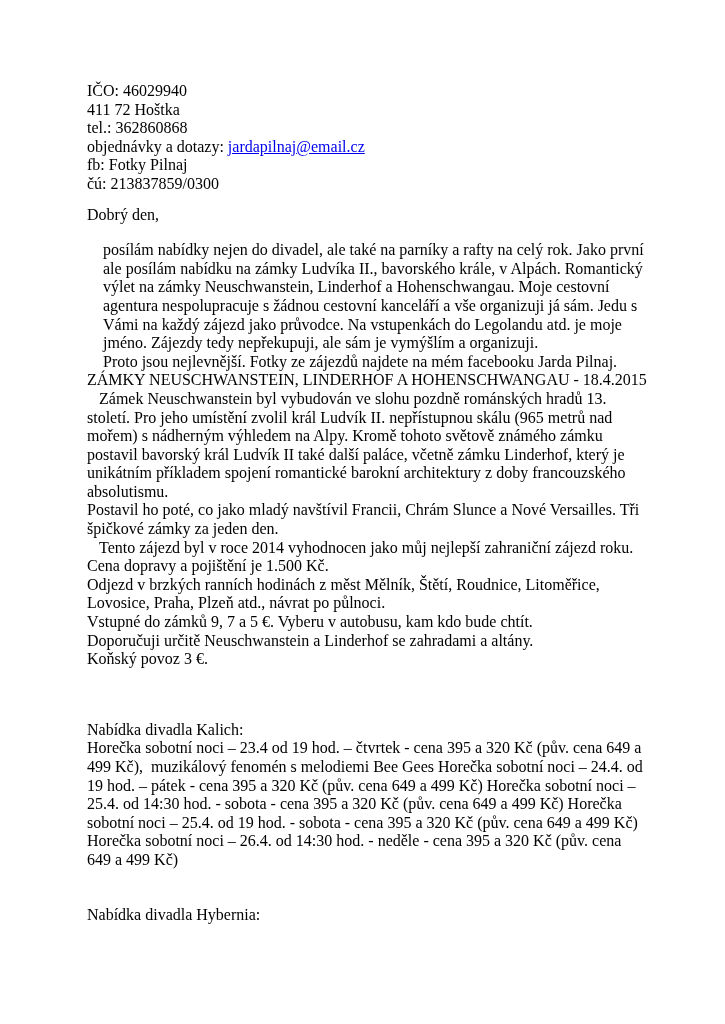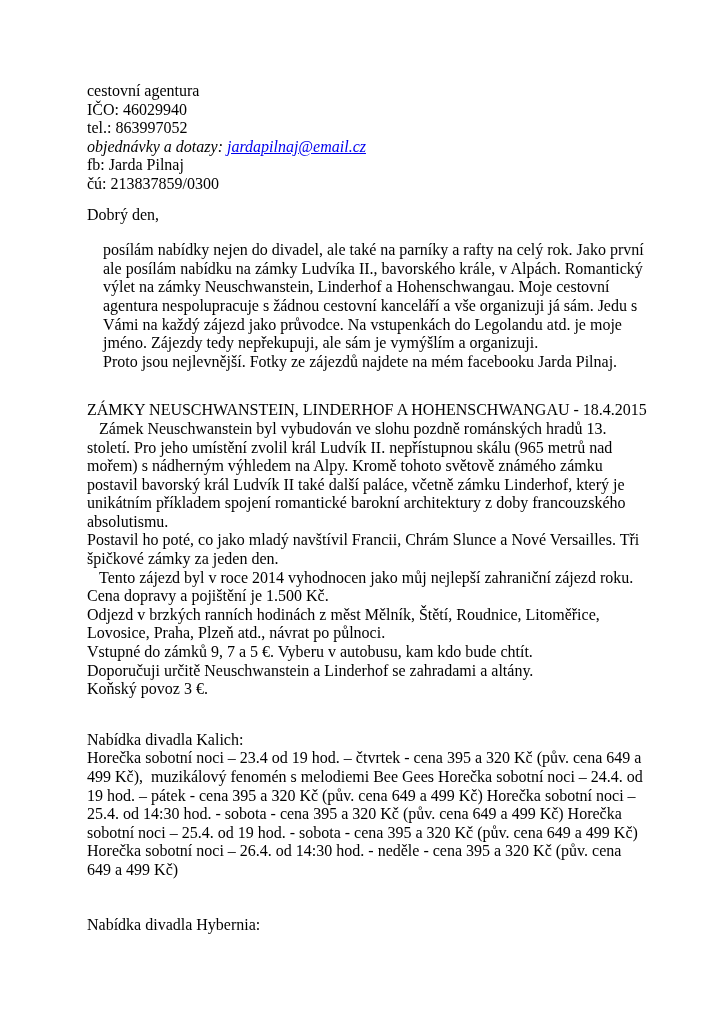--- a/index.html
+++ b/index.html
@@ -25,44 +25,43 @@
     width: 725px;
     min-height: 1024px;
     padding: 82px 78px 60px 87px;
     background: var(--page-bg);
   }
   .line, .para, .heading-line, .greeting {
     white-space: pre-wrap;
   }
   .header span, .header a {
     white-space: pre-wrap;
-    font-style: italic;
   }
   .email-link {
     color: var(--link-color);
     text-decoration: underline;
     cursor: pointer;
   }
   .greeting { margin-top: 12px; }
   .intro { margin-top: 17px; margin-left: 16px; }
-  .section-castles { margin-top: 30px; }
-  .section-kalich { margin-top: 32px; }
+  .section-castles { }
+  .section-kalich { margin-top: 52px; }
   .section-hybernia { margin-top: 36px; }
 </style>
 </head>
 <body>
 
 <div class="page">
 
   <div class="header">
-    <div class="line">cestovní agentura</div>
     <div class="line">IČO: 46029940</div>
-    <div class="line">tel.: 863997052</div>
+    <div class="line">411 72 Hoštka</div>
+    <div class="line">tel.: 362860868</div>
     <div class="line"><span>objednávky a dotazy: </span><a href="#" class="email-link">jardapilnaj@email.cz</a></div>
-    <div class="line">fb: Jarda Pilnaj</div>
+    <div class="line">fb: Fotky Pilnaj</div>
     <div class="line">čú: 213837859/0300</div>
   </div>
 
   <div class="greeting">Dobrý den,</div>
 
   <div class="para intro">posílám nabídky nejen do divadel, ale také na parníky a rafty na celý rok. Jako první ale posílám nabídku na zámky Ludvíka II., bavorského krále, v Alpách. Romantický výlet na zámky Neuschwanstein, Linderhof a Hohenschwangau. Moje cestovní agentura nespolupracuje s žádnou cestovní kanceláří a vše organizuji já sám. Jedu s Vámi na každý zájezd jako průvodce. Na vstupenkách do Legolandu atd. je moje jméno. Zájezdy tedy nepřekupuji, ale sám je vymýšlím a organizuji.
 Proto jsou nejlevnější. Fotky ze zájezdů najdete na mém facebooku Jarda Pilnaj.</div>
 
   <div class="section-castles">
     <div class="heading-line">ZÁMKY NEUSCHWANSTEIN, LINDERHOF A HOHENSCHWANGAU - 18.4.2015</div>

